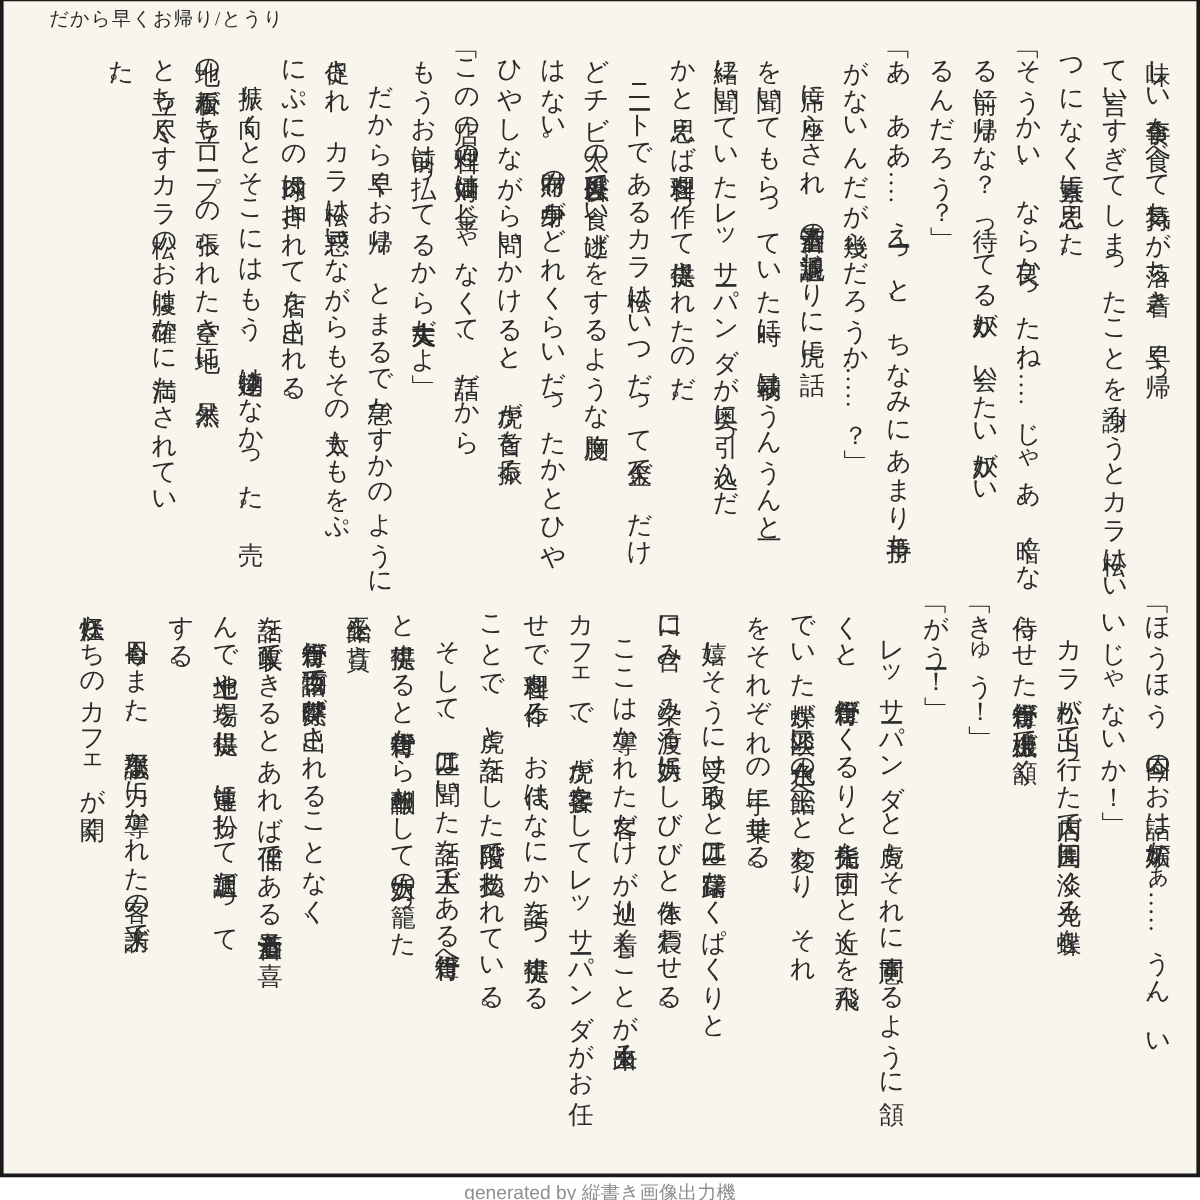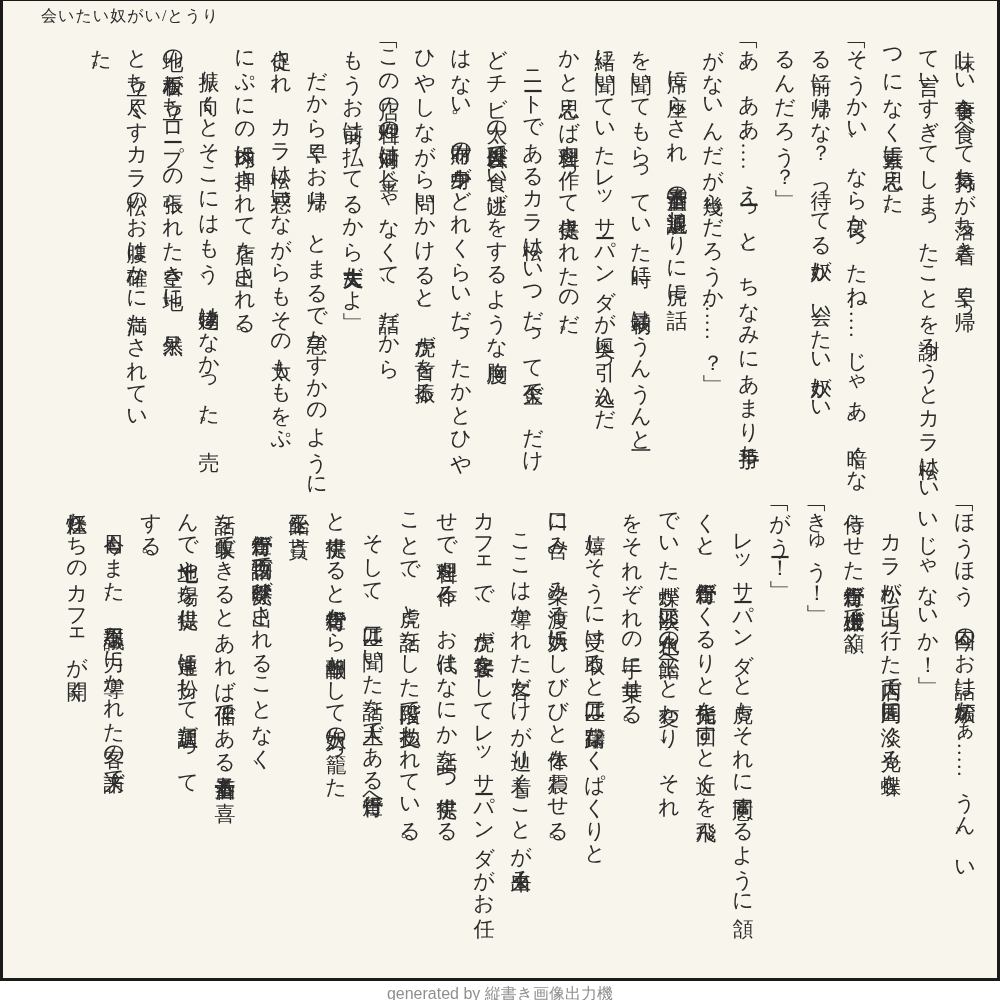--- a/index.html
+++ b/index.html
@@ -60,21 +60,21 @@
     text-align: center;
     font-family: "Liberation Sans", "DejaVu Sans", sans-serif;
     font-size: 16px;
     color: var(--footer-text, #8f8f8f);
   }
 </style>
 </head>
 <body>
 
 <div class="page-frame">
-  <div class="header-note">会いたい奴がい/とうり</div>
+  <div class="header-note">だから早くお帰り/とうり</div>
 
   <div class="vtext" id="block1">
       <div class="tline">味しい食事を食べて気持ちが落ち着き、早く帰っ</div>
       <div class="tline">て言いすぎてしまったことを謝ろうとカラ松はい</div>
       <div class="tline">つになく素直に思えた。</div>
       <div class="tline">「そうかい、なら良かったね……じゃあ、暗くな</div>
       <div class="tline">る前に帰りな？　待ってる奴が、会いたい奴がい</div>
       <div class="tline">るんだろう？」</div>
       <div class="tline">「あ、ああ……えーっと、ちなみにあまり手持ち</div>
       <div class="tline">がないんだが幾らだろうか……？」</div>

